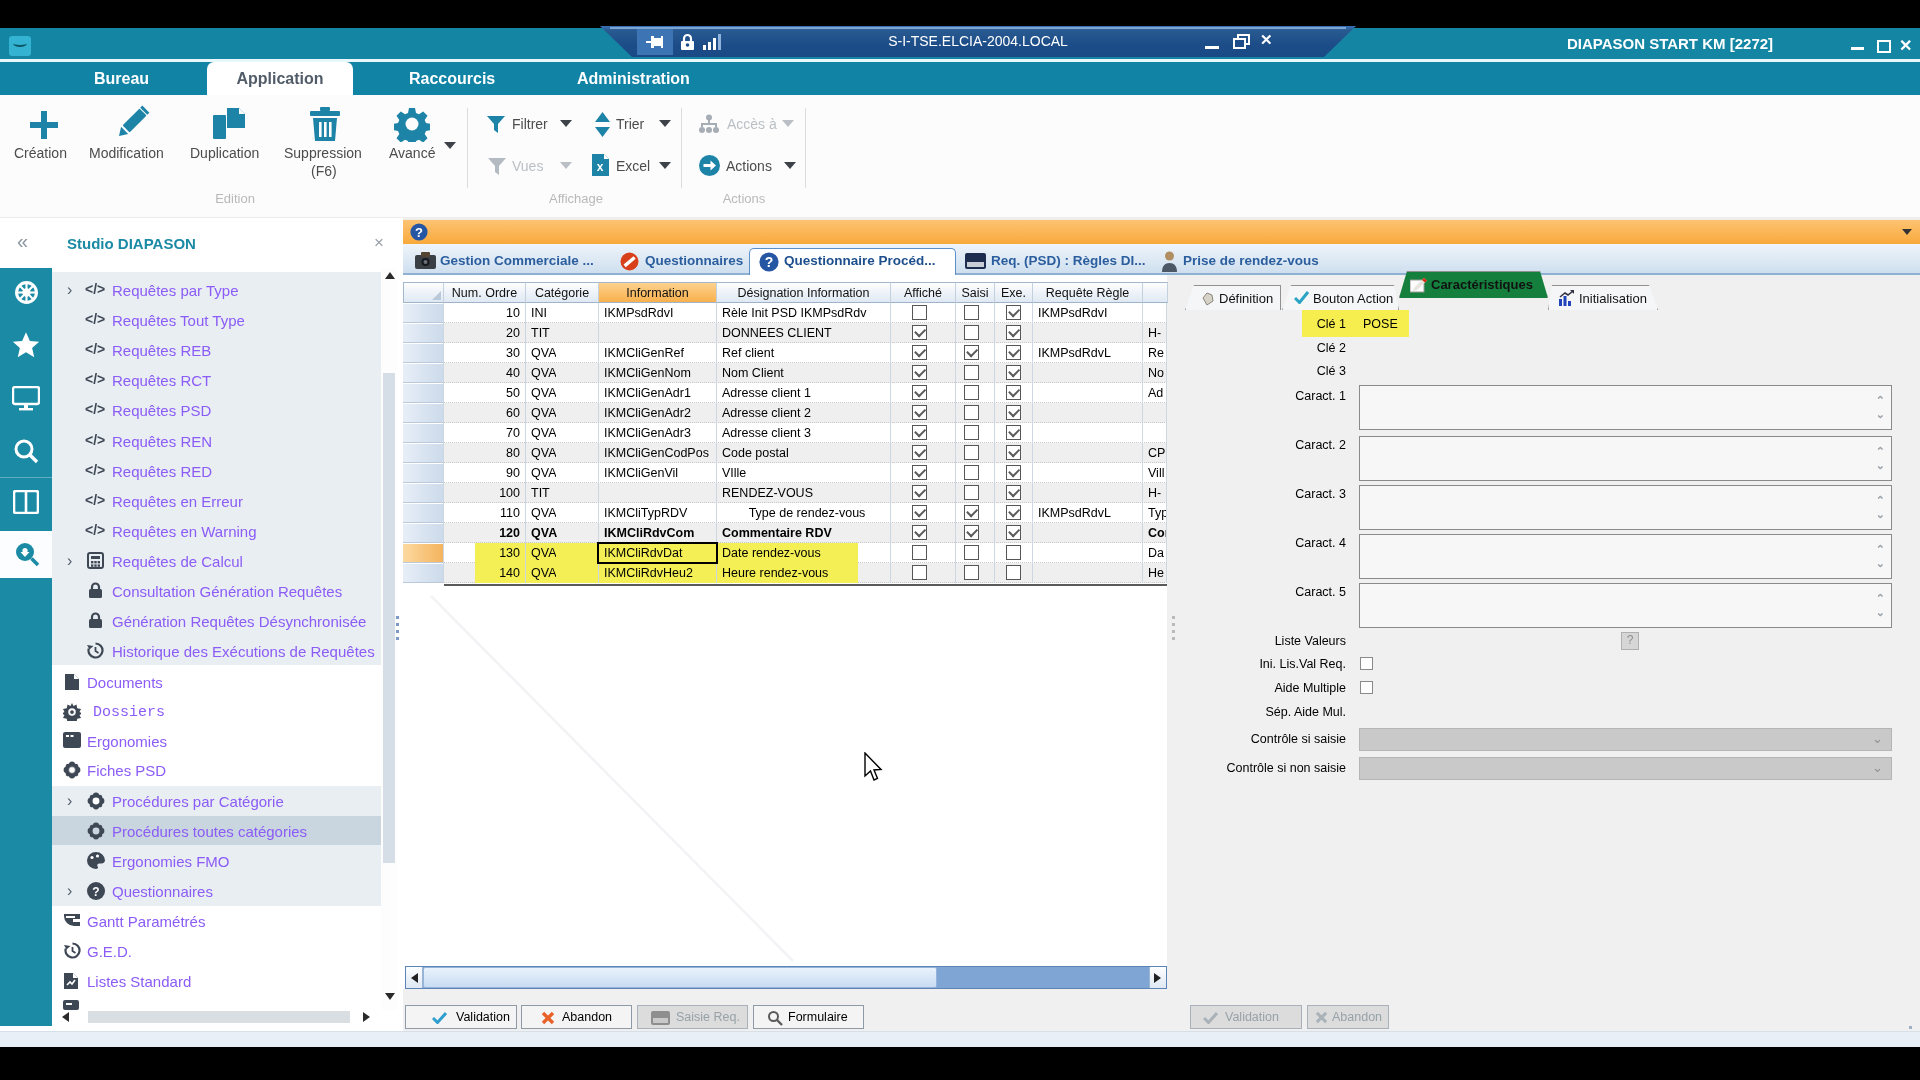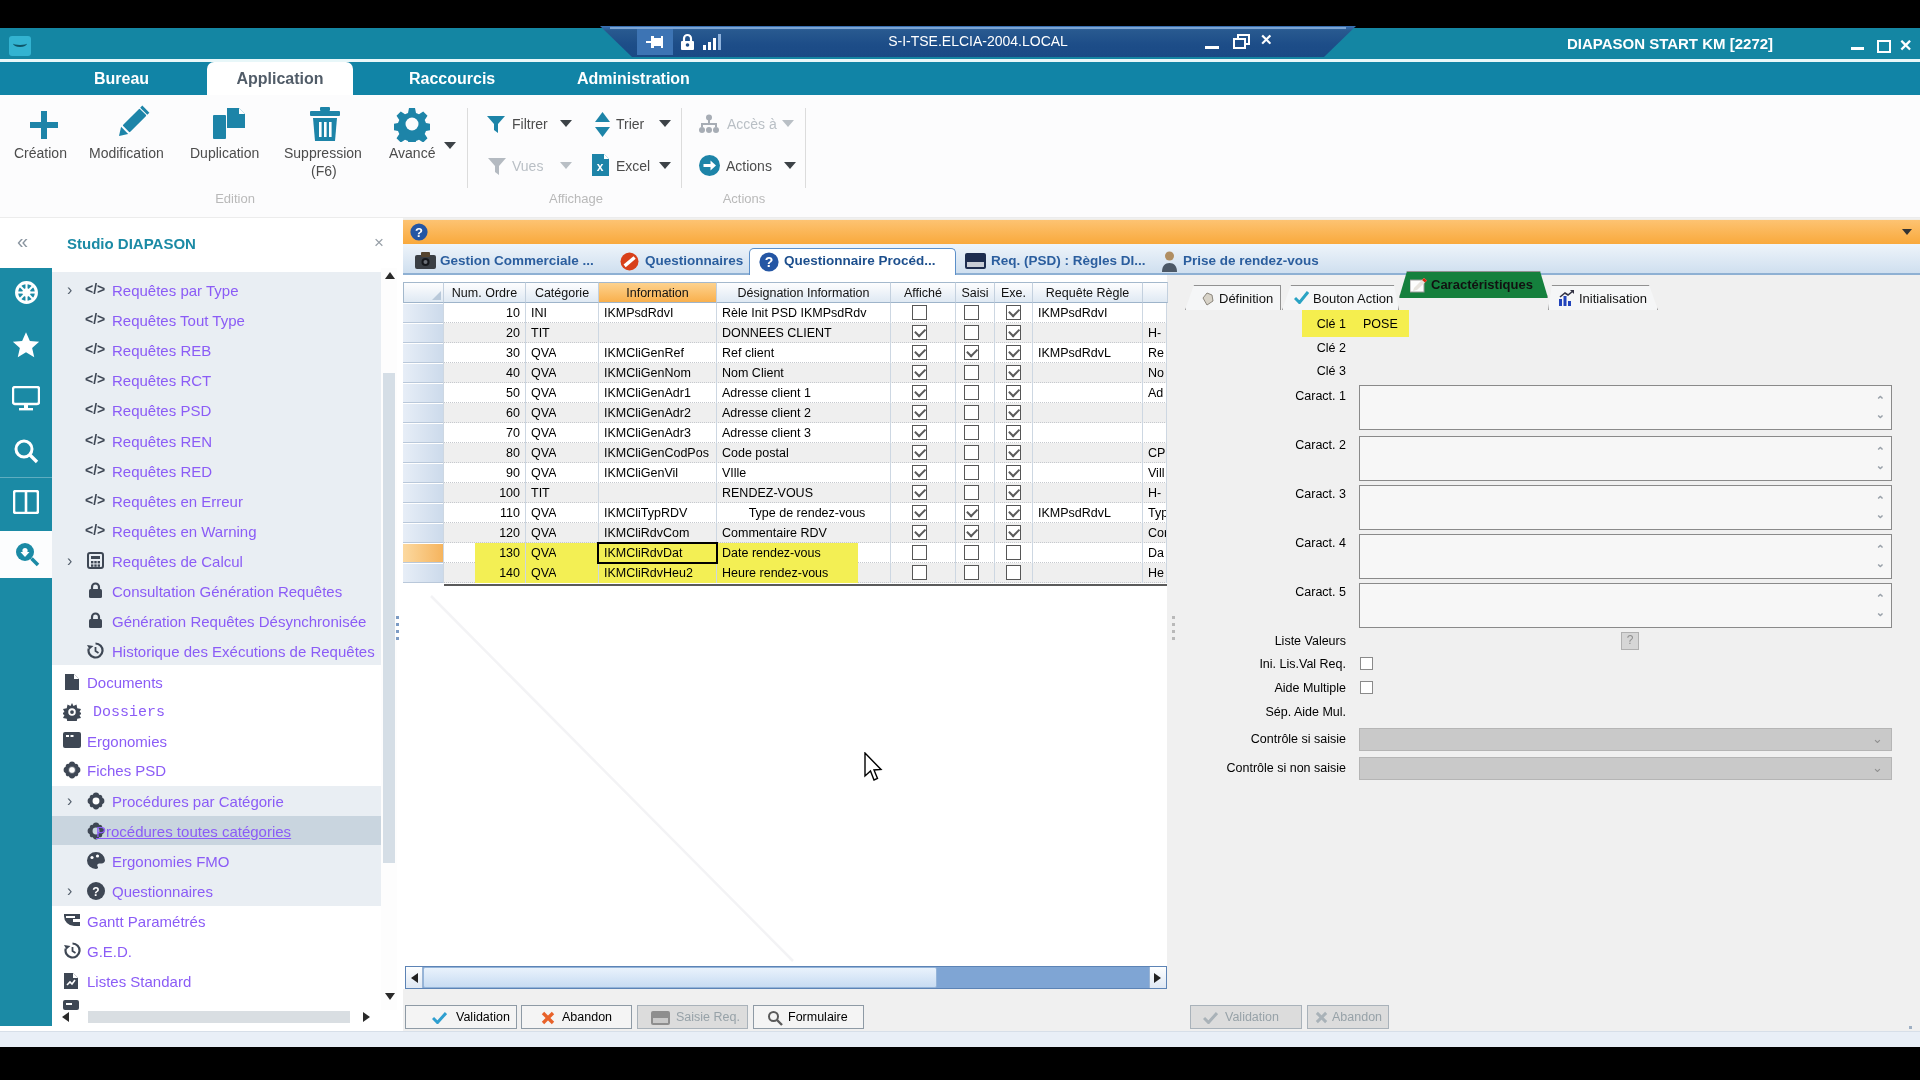--- a/index.html
+++ b/index.html
@@ -434,21 +434,21 @@
               <circle cx="12" cy="19" r="4.2"></circle>
               <circle cx="5" cy="12" r="4.2"></circle>
               <circle cx="19" cy="12" r="4.2"></circle>
               <circle cx="7" cy="7" r="3.4"></circle>
               <circle cx="17" cy="7" r="3.4"></circle>
               <circle cx="7" cy="17" r="3.4"></circle>
               <circle cx="17" cy="17" r="3.4"></circle>
             </g>
             <circle cx="12" cy="12" r="4.6" fill="#c9d5df"></circle>
           </svg>
-        <span class="txt" style="left:44px;text-decoration:underline;">Procédures toutes catégories</span>
+        <span class="txt" style="left:60px;">Procédures toutes catégories</span>
         </div>
       <div class="trow" style="top:578px;">
         <svg class="ic" style="left:35px;" width="18" height="17" viewBox="0 0 18 17">
             <path d="M9 0 a9 8.5 0 100 17 c2 0 2.5-1.3 1.6-2.6 -.9-1.2 0-2.9 1.7-2.9 h2.2 c2 0 3.5-1.5 3.5-3.2 A9 8.5 0 009 0z" fill="#3e4754"></path>
             <circle cx="5" cy="5.5" r="1.6" fill="#fff"></circle>
             <circle cx="10.5" cy="4" r="1.6" fill="#fff"></circle>
           </svg>
         <span class="txt" style="left:60px;">Ergonomies FMO</span>
         </div>
       <div class="trow" style="top:608px;">
@@ -668,21 +668,21 @@
   <div class="gc" style="left:87px;">QVA</div>
   <div class="gc" style="left:160px;width:114px;">IKMCliTypRDV</div>
   <div class="gc" style="left:278px;width:170px;text-align:center;">Type de rendez-vous</div>
   <div class="cb ck" style="left:468px;"></div>
   <div class="cb ck" style="left:520px;"></div>
   <div class="cb ck" style="left:562px;"></div>
   <div class="gc" style="left:594px;width:106px;">IKMPsdRdvL</div>
   <div class="gc" style="left:704px;width:19px;">Typ</div>
   </div>
   <div class="gsel" style="top:523px;background:linear-gradient(90deg,#e7eef7,#ccdaeb);"></div>
-  <div class="grow" style="left:444px;top:523px;width:723px;background:#efefef;border-bottom:1px dotted #c6c9ce;">
+  <div class="grow" style="left:444px;top:523px;width:723px;background:#efefef;border-bottom:1px dotted #c6c9ce;font-weight:bold;">
   <div class="gc" style="left:0;width:76px;text-align:right;">120</div>
   <div class="gc" style="left:87px;">QVA</div>
   <div class="gc" style="left:160px;width:114px;">IKMCliRdvCom</div>
   <div class="gc" style="left:278px;width:170px;">Commentaire RDV</div>
   <div class="cb ck" style="left:468px;"></div>
   <div class="cb ck" style="left:520px;"></div>
   <div class="cb ck" style="left:562px;"></div>
   <div class="gc" style="left:704px;width:19px;">Cor</div>
   </div>
   <div class="gsel" style="top:543px;background:linear-gradient(90deg,#fcd9a0,#f5b45e);"></div>

